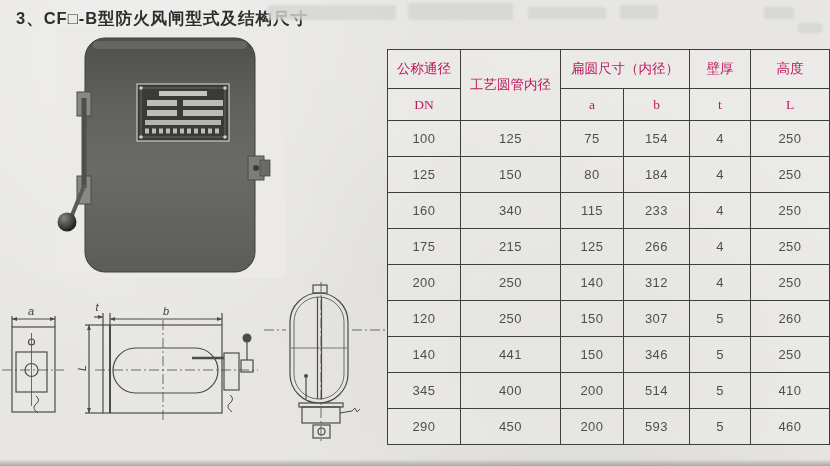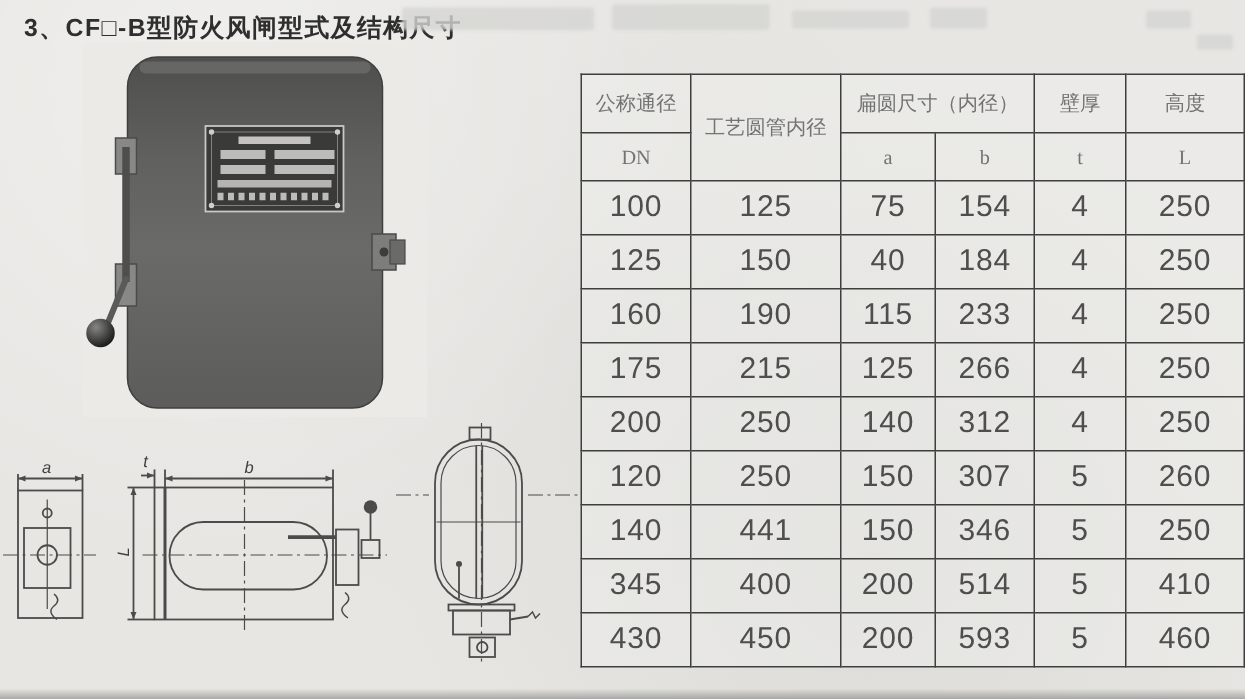--- a/index.html
+++ b/index.html
@@ -39,22 +39,22 @@
   
   table.dims {
     position:absolute; left:387px; top:49px; width:442px;
     border-collapse:collapse; table-layout:fixed;
     background:rgba(240,240,237,.45);
   }
   table.dims th, table.dims td {
     border:1.5px solid #3e3e3c; text-align:center; vertical-align:middle;
     color:#454543; font-weight:400;
   }
-  table.dims th { font-size:13.5px; color:#737373; }
-  table.dims td { font-size:20px; letter-spacing:.5px; color:#4e4e4c; }
+  table.dims th { font-size:13.5px; color:#be185d; }
+  table.dims td { font-size:13px; letter-spacing:.5px; color:#4e4e4c; }
   tr.h1 th { height:39px; }
   tr.h2 th { height:32px;font-family:Liberation Serif, serif; }
   tr.data td { height:36px; }
 </style>
 </head>
 <body>
 
 <div class="page-title">3、CF□-B型防火风闸型式及结构尺寸</div>
 
 <div>
@@ -212,28 +212,28 @@
     <td>100</td>
         <td>125</td>
         <td>75</td>
         <td>154</td>
         <td>4</td>
         <td>250</td>
   </tr>
   <tr class="data">
     <td>125</td>
         <td>150</td>
-        <td>40</td>
+        <td>80</td>
         <td>184</td>
         <td>4</td>
         <td>250</td>
   </tr>
   <tr class="data">
     <td>160</td>
-        <td>190</td>
+        <td>340</td>
         <td>115</td>
         <td>233</td>
         <td>4</td>
         <td>250</td>
   </tr>
   <tr class="data">
     <td>175</td>
         <td>215</td>
         <td>125</td>
         <td>266</td>
@@ -266,21 +266,21 @@
   </tr>
   <tr class="data">
     <td>345</td>
         <td>400</td>
         <td>200</td>
         <td>514</td>
         <td>5</td>
         <td>410</td>
   </tr>
   <tr class="data">
-    <td>430</td>
+    <td>290</td>
         <td>450</td>
         <td>200</td>
         <td>593</td>
         <td>5</td>
         <td>460</td>
   </tr>
 </tbody>
   </table>
 
 </body></html>

